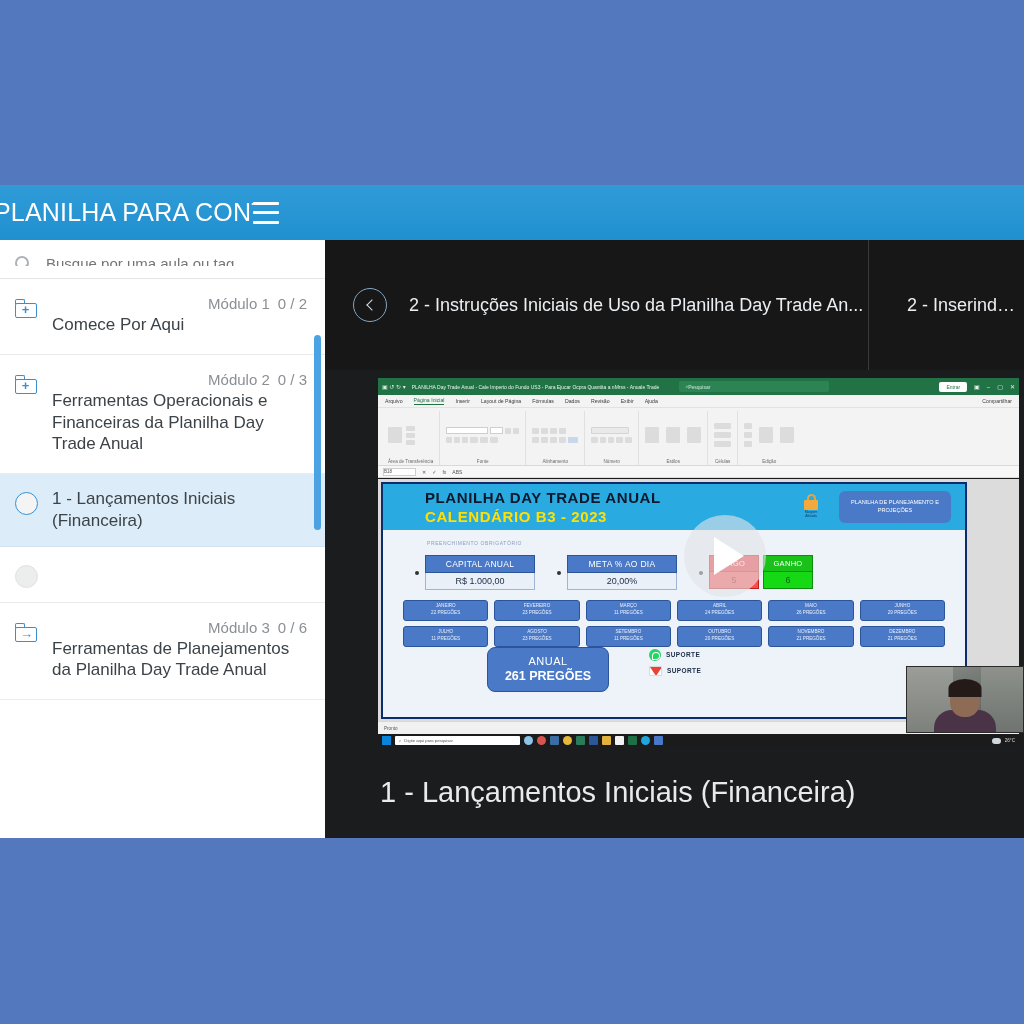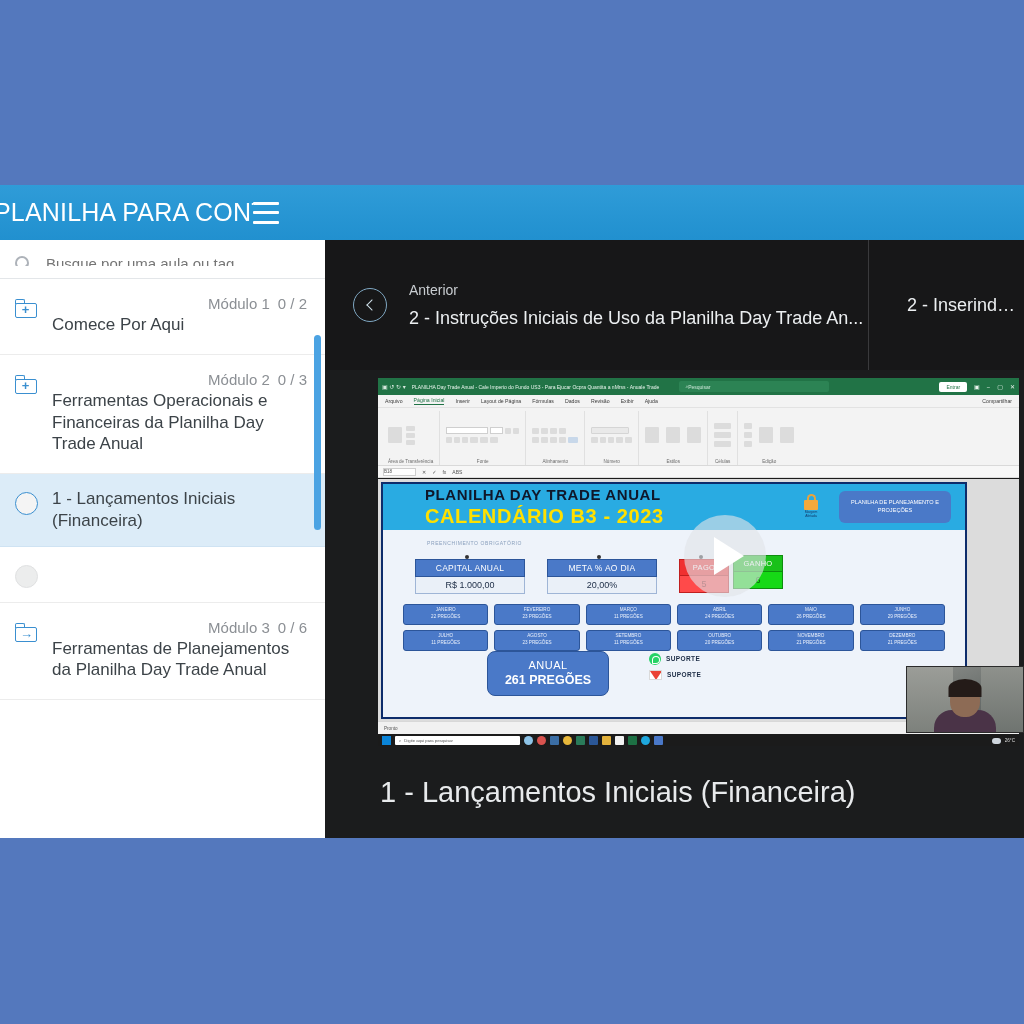--- a/index.html
+++ b/index.html
@@ -287,21 +287,21 @@
   .ss-header {
     height: 46px; background:#29abe2;
     display:flex; align-items:center; padding: 0 14px;
     position:relative;
   }
   .ss-titles { flex:1 1 auto; padding-left: 28px; }
   .ss-t1 {
     color:#0f172a; font-size:15px; font-weight:700; letter-spacing:.6px;
   }
   .ss-t2 {
-    color:#ffe000; font-size:20px; font-weight:700; letter-spacing:.6px;
+    color:#ffe000; font-size:15px; font-weight:700; letter-spacing:.6px;
     margin-top:2px;
   }
   .ss-lock {
     width:20px; height:26px; margin-right:18px;
     display:flex; flex-direction:column; align-items:center; justify-content:flex-start;
   }
   .ss-lock .shackle {
     width:9px; height:6px; border:2px solid #e8a33d; border-bottom:none;
     border-radius:5px 5px 0 0;
   }
@@ -328,21 +328,21 @@
     background:#eaf0f8; color:#1b2b44; font-size:9px; text-align:center;
     padding:3px 0; border:1px solid #9fb5d6; border-top:none;
   }
   .kpi.pg { width:50px; }
   .kpi.pg .k-head { background:#f03030; border-color:#c01f1f; font-size:7.5px; }
   .kpi.pg .k-val { background:#ff4a4a; color:#7a0a0a; border-color:#c01f1f;}
   .kpi.ga { width:50px; }
   .kpi.ga .k-head { background:#19c119; border-color:#0e8d0e; font-size:7.5px;}
   .kpi.ga .k-val { background:#16d916; color:#0a5c0a; border-color:#0e8d0e;}
   .kpi-dot { width:4px; height:4px; background:#333; border-radius:50%; align-self:center; margin-right:6px;}
-  .kpi-wrap { display:flex; align-items:flex-start;flex-direction:column; }
+  .kpi-wrap { display:flex; align-items:flex-start; }
 
   .months {
     margin-top:10px; display:grid;
     grid-template-columns: repeat(6, 1fr);
     gap: 5px 6px; padding: 0 6px;
   }
   .m-box {
     background:#4a79c8; border:1px solid #2c5599; border-radius:3px;
     color:#eaf0fb; text-align:center; padding:2px 0 3px;
     font-size:4.6px; line-height:1.5;
@@ -544,21 +544,20 @@
   <div id="right-col">
 
     <div id="player-topbar"></div>
 
     <div id="nav-bar">
       <div id="nav-prev">
         <div id="prev-arrow">
             <span></span>
           </div>
         <div class="nav-text">
-          <div class="nav-kicker">Anterior</div>
           <div class="nav-title">2 - Instruções Iniciais de Uso da Planilha Day Trade An...</div>
         </div>
       </div>
       <div id="nav-next">
         <div class="nav-text">
           <div class="nav-title">2 - Inserindo os</div>
         </div>
       </div>
     </div>
 

